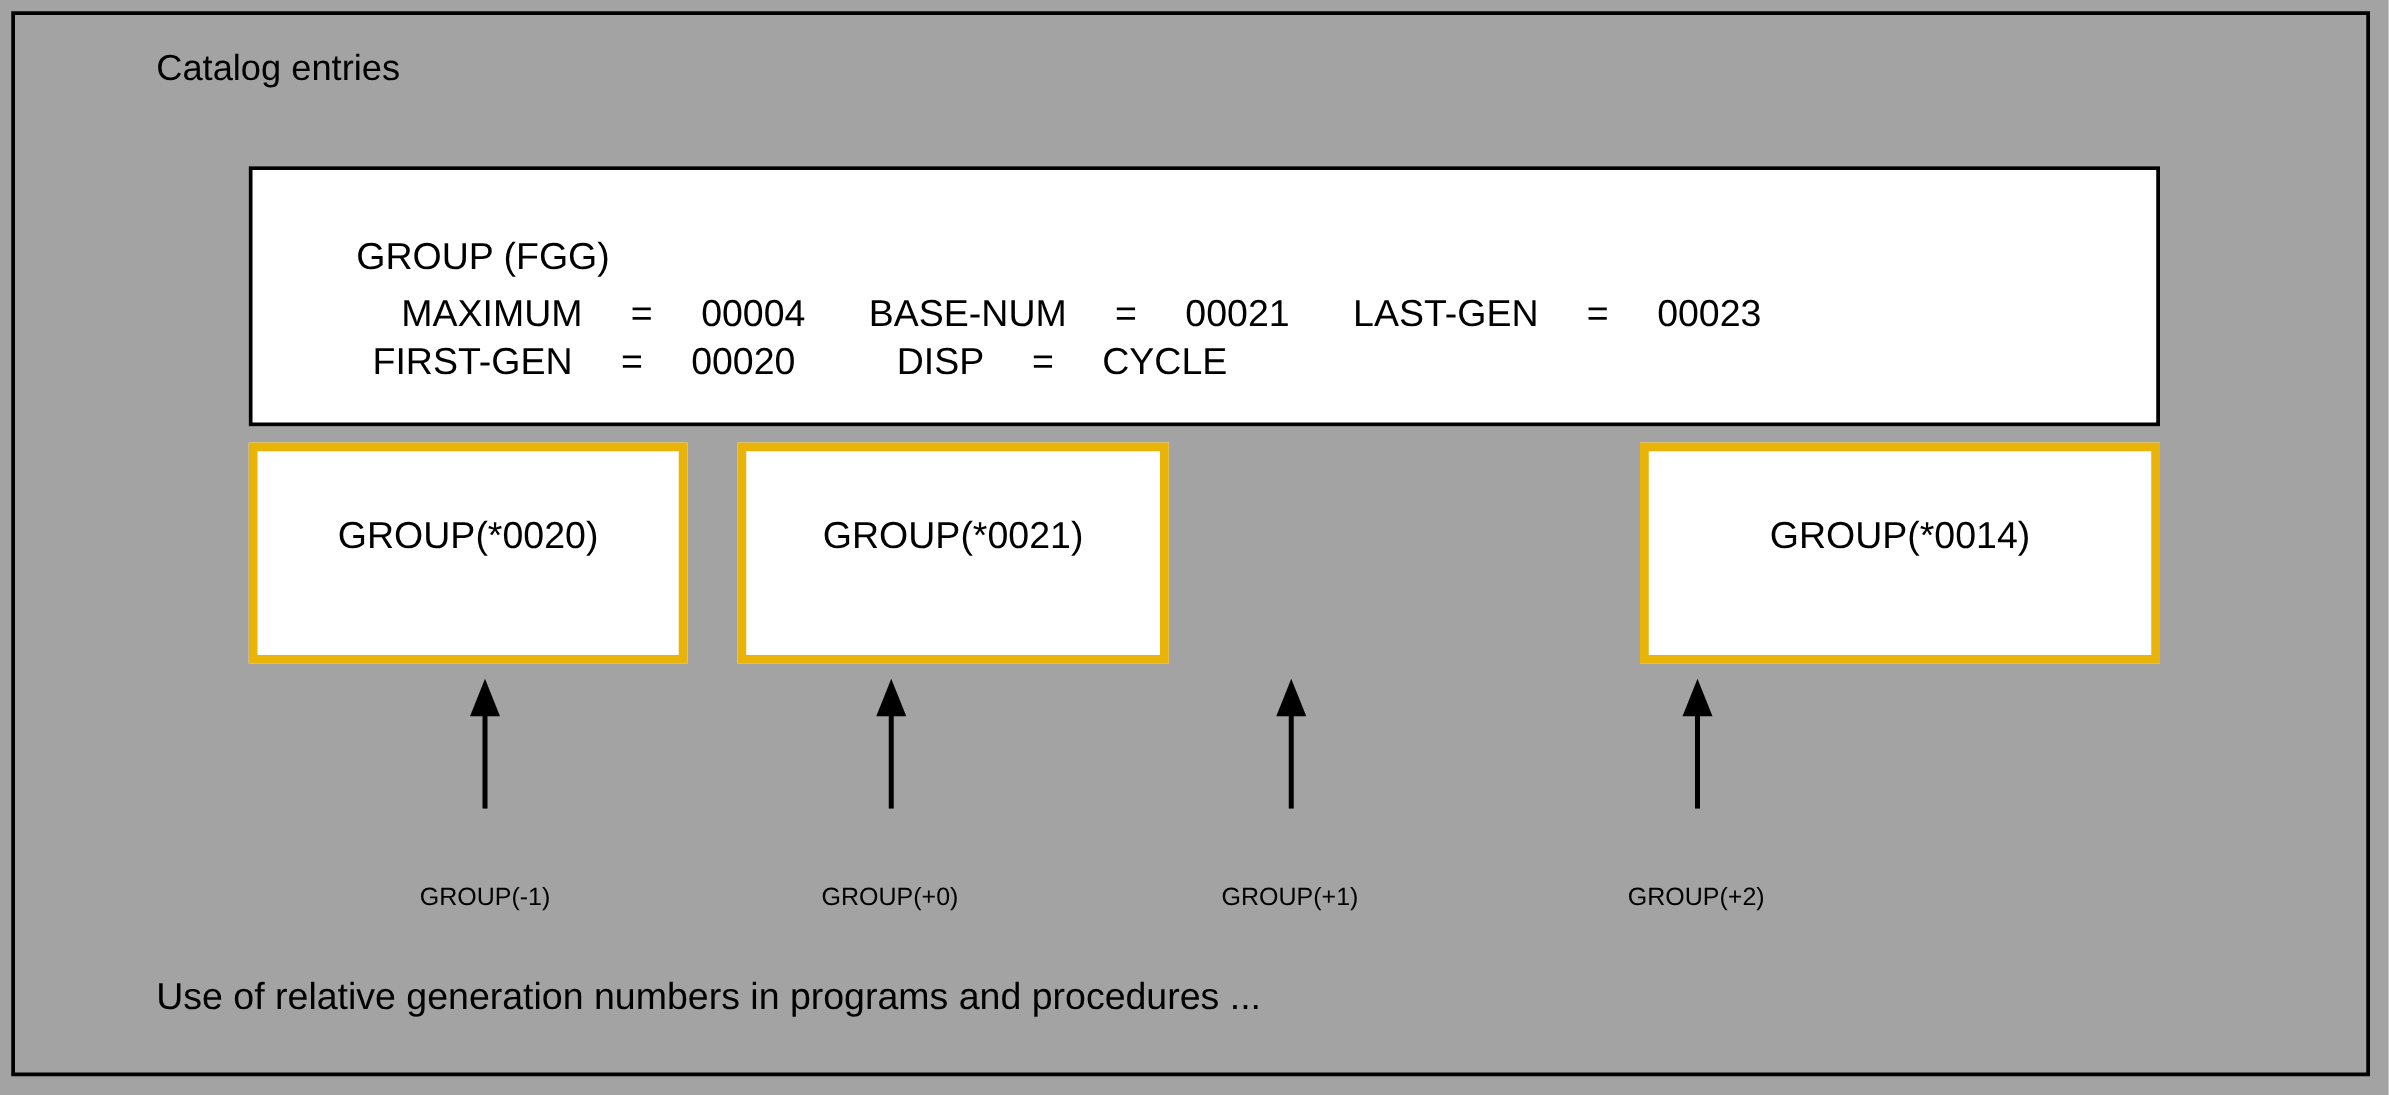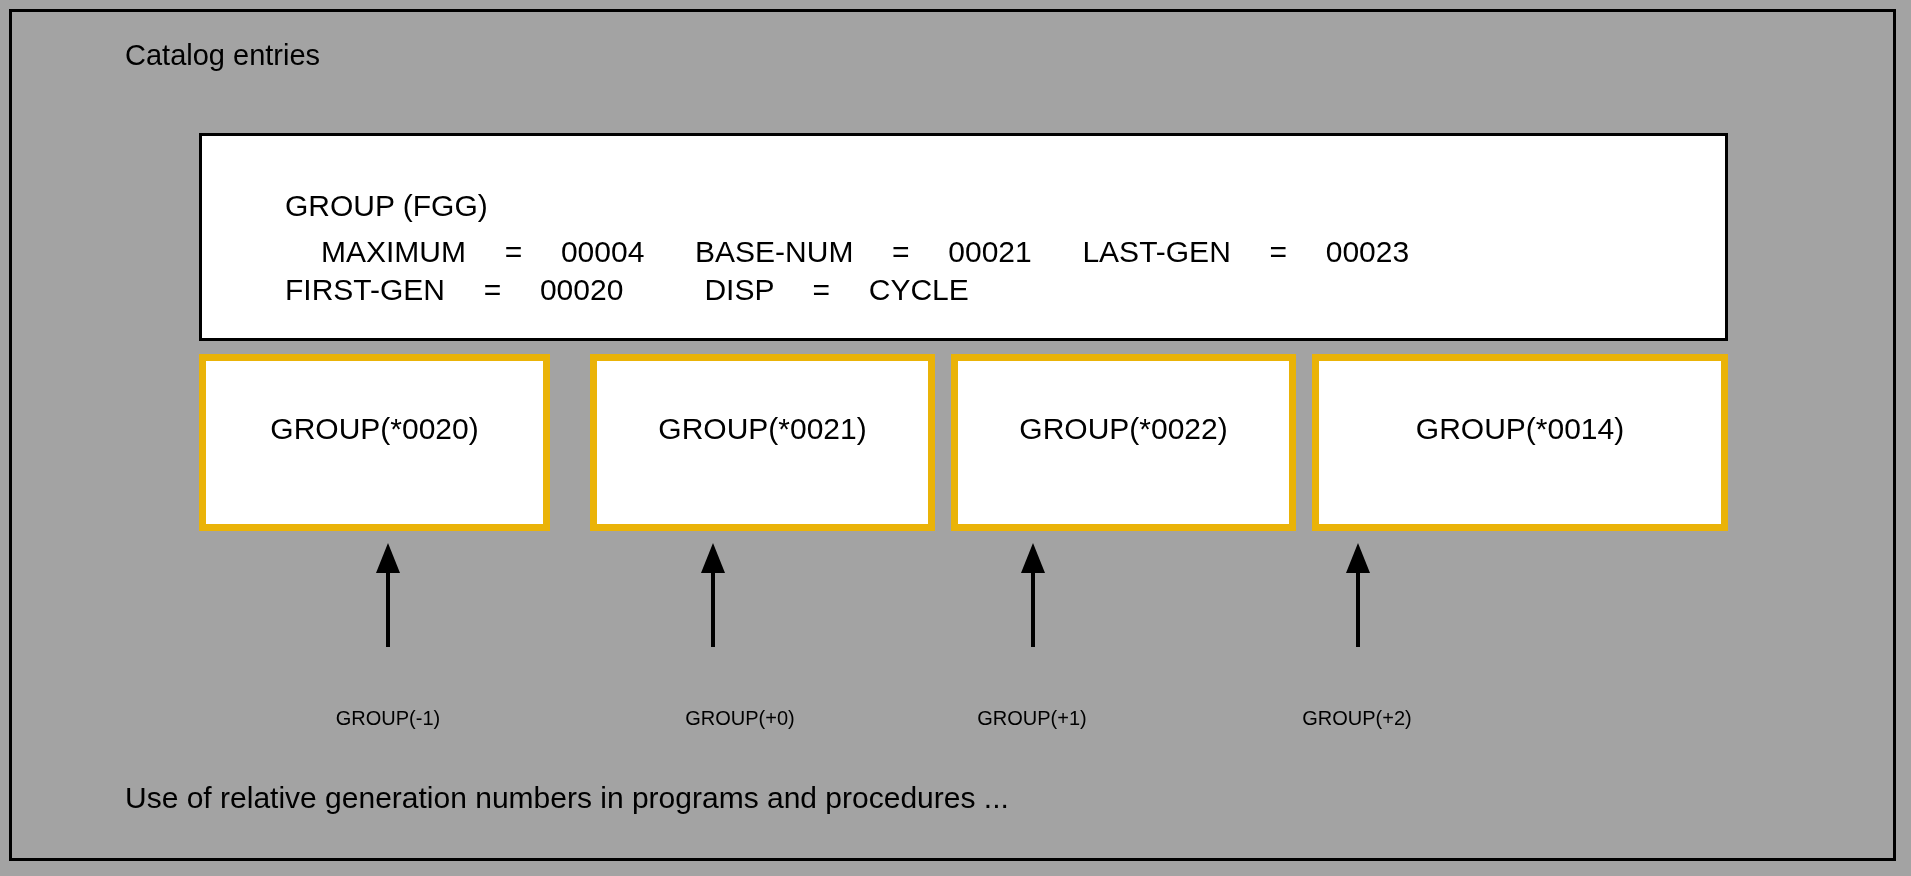--- a/index.html
+++ b/index.html
@@ -68,21 +68,21 @@
     margin-top: 28px;
   }
   .attr-line {
     position: absolute;
     left: 83px;
     font-size: 30px;
     line-height: 36px;
     white-space: nowrap;
   }
   .attr-line-1 { top: 98px; margin-left: 36px; }
-  .attr-line-2 { top: 136px; }
+  .attr-line-2 { top: 136px; margin-left: 13px; }
   .attr-gap-sm { display: inline-block; width: 22px; }
   .attr-gap-lg { display: inline-block; width: 34px; }
 
   
   .gen-row {
     position: absolute;
     left: 0px;
     top: 205px;
     width: 1529px;
     height: 177px;
@@ -126,21 +126,21 @@
   .rel-label {
     position: absolute;
     top: 700px;
     font-size: 20px;
     line-height: 36px;
     text-align: center;
     white-space: nowrap;
     transform: translateX(-50%);
   }
   .rel-label-0 { left: 388px; }
-  .rel-label-1 { left: 740px; text-align: center; }
+  .rel-label-1 { left: 712px; text-align: center; }
   .rel-label-2 { left: 1032px; }
   .rel-label-3 { left: 1357px; }
 
   
   .bottom-caption {
     position: absolute;
     left: 125px;
     top: 780px;
     font-size: 30px;
     line-height: 36px;
@@ -196,23 +196,20 @@
         <span>CYCLE</span>
       </div>
     </div>
 
     <div class="gen-row">
       <div class="gen-box gen-box-0">
         <div class="gen-box-label">GROUP(*0020)</div>
       </div>
       <div class="gen-box gen-box-1">
         <div class="gen-box-label">GROUP(*0021)</div>
-      </div>
-      <div class="gen-box gen-box-2">
-        <div class="gen-box-label">GROUP(*0022)</div>
       </div>
       <div class="gen-box gen-box-3">
         <div class="gen-box-label">GROUP(*0014)</div>
       </div>
     </div>
 
   </div>
 
   <div class="arrow arrow-0">
     <svg width="26" height="104" viewBox="0 0 26 104" xmlns="http://www.w3.org/2000/svg">

